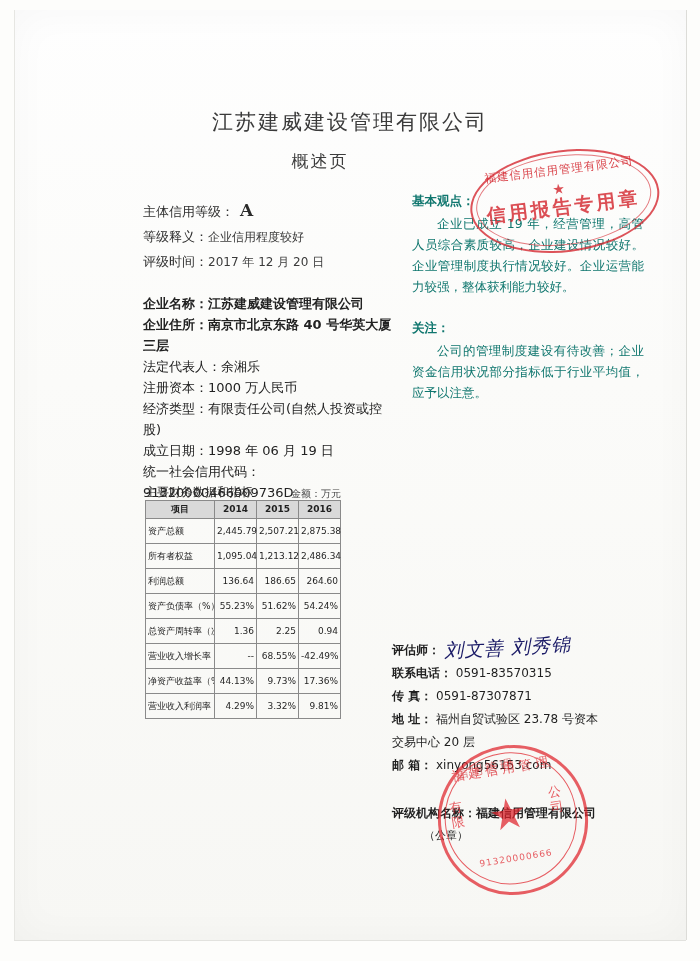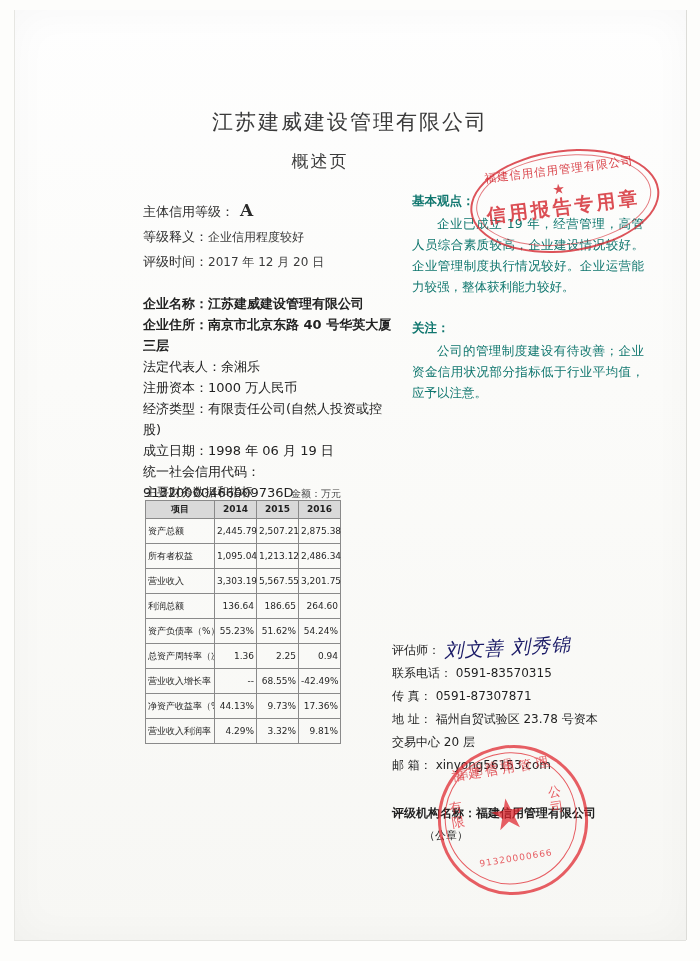--- a/index.html
+++ b/index.html
@@ -143,21 +143,21 @@
 
   .sign-block {
     position: absolute;
     left: 392px; top: 636px;
     width: 270px;
     font-size: 12px;
     color: #1f1f1f;
     line-height: 23px;
   }
   .sign-row { white-space: nowrap; }
-  .sign-label { font-weight: normal; }
+  .sign-label { font-weight: bold; }
   .handwriting {
     font-family: "DejaVu Serif","Liberation Serif",serif;
     font-style: italic;
     font-size: 19px;
     color: #1a1a66;
     letter-spacing: 1px;
     transform: rotate(-3deg);
     display: inline-block;
   }
   .agency {
@@ -339,26 +339,20 @@
         <td class="name">资产总额</td>
         <td class="num">2,445.79</td>
         <td class="num">2,507.21</td>
         <td class="num">2,875.38</td>
       </tr>
       <tr>
         <td class="name">所有者权益</td>
         <td class="num">1,095.04</td>
         <td class="num">1,213.12</td>
         <td class="num">2,486.34</td>
-      </tr>
-      <tr>
-        <td class="name">营业收入</td>
-        <td class="num">3,303.19</td>
-        <td class="num">5,567.55</td>
-        <td class="num">3,201.75</td>
       </tr>
       <tr>
         <td class="name">利润总额</td>
         <td class="num">136.64</td>
         <td class="num">186.65</td>
         <td class="num">264.60</td>
       </tr>
       <tr>
         <td class="name">资产负债率（%）</td>
         <td class="num">55.23%</td>

